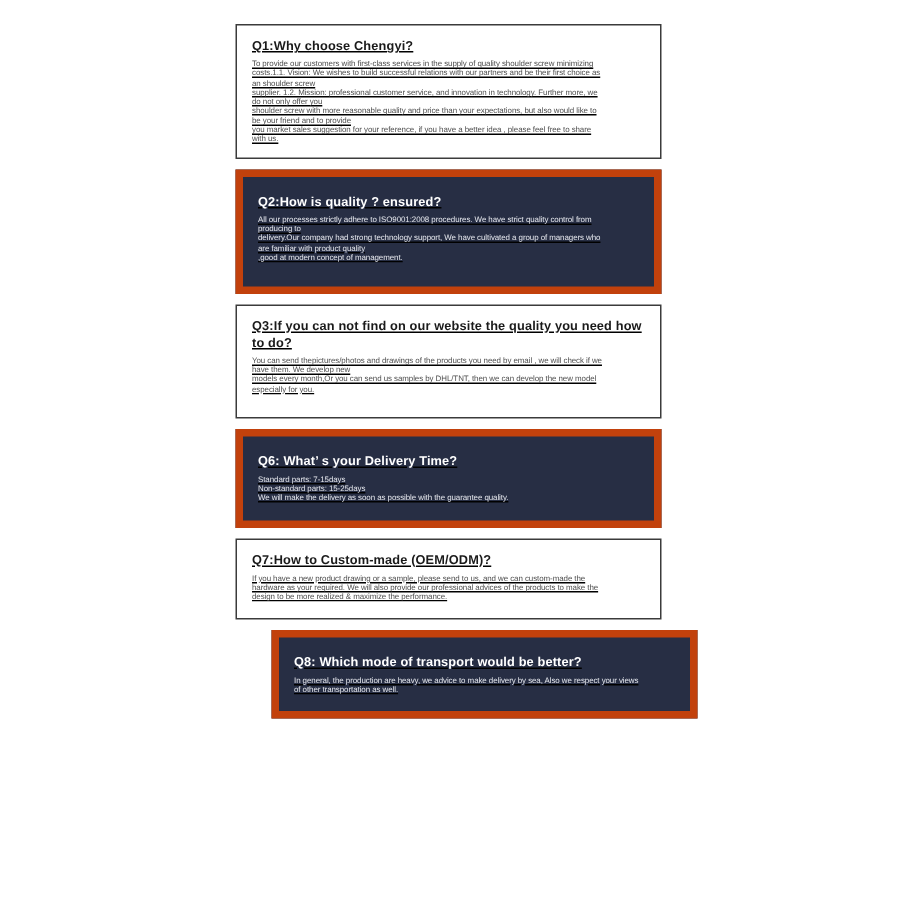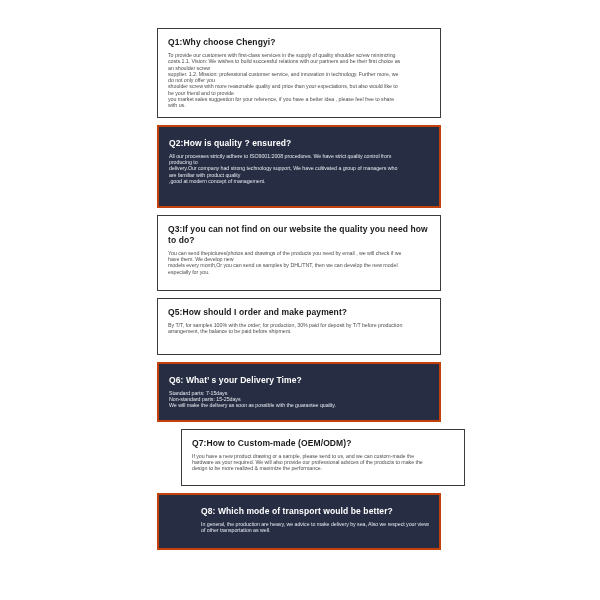--- a/index.html
+++ b/index.html
@@ -7,38 +7,39 @@
     padding: 0;
     background: #ffffff;
     width: 600px;
     height: 600px;
     overflow: hidden;
     font-family: "Liberation Sans", sans-serif;
   }
   .faq-column {
     position: absolute;
     left: 157px;
-    top: 28px;
+    top: 16px;
     width: 300px;
+    text-decoration: underline;
   }
   .faq-card {
     box-sizing: border-box;
     width: 284px;
     margin-bottom: 7px;
     overflow: hidden;
   }
   .faq-card.light {
     background: #ffffff;
     border: 1px solid #3b3b3b;
     padding: 8px 10px;
     color: #1f1f1f;
   }
   .faq-card.dark {
     background: #272e44;
-    border: 2px solid #c2410c;
+    border: 5px solid #c2410c;
     padding: 11px 10px;
     color: #ffffff;
   }
   
   .faq-card:nth-child(1) { min-height: 82px; }
   .faq-card:nth-child(2) { min-height: 83px; }
   .faq-card:nth-child(3) { min-height: 76px; }
   .faq-card:nth-child(4) { min-height: 57px; }
   .faq-card:nth-child(5) { min-height: 54px; }
   .faq-card:nth-child(6) { min-height: 57px; margin-left: 24px; }
@@ -95,25 +96,20 @@
 
   <div class="faq-card light">
     <h3 class="faq-title">Q3:If you can not find on our website the quality you need how to do?</h3>
     <p class="faq-body">You can send thepictures/photos and drawings of the products you need by email , we will check if we
 have them. We develop new
 models every month,Or you can send us samples by DHL/TNT, then we can develop the new model
 especially for you.</p>
   </div>
 
 
-  <div class="faq-card light">
-    <h3 class="faq-title">Q5:How should I order and make payment?</h3>
-    <p class="faq-body">By T/T, for samples 100% with the order; for production, 30% paid for deposit by T/T before production
-arrangement, the balance to be paid before shipment.</p>
-  </div>
 
   <div class="faq-card dark">
     <h3 class="faq-title">Q6: What’ s your Delivery Time?</h3>
     <p class="faq-body">Standard parts: 7-15days
 Non-standard parts: 15-25days
 We will make the delivery as soon as possible with the guarantee quality.</p>
   </div>
 
   <div class="faq-card light">
     <h3 class="faq-title">Q7:How to Custom-made (OEM/ODM)?</h3>

